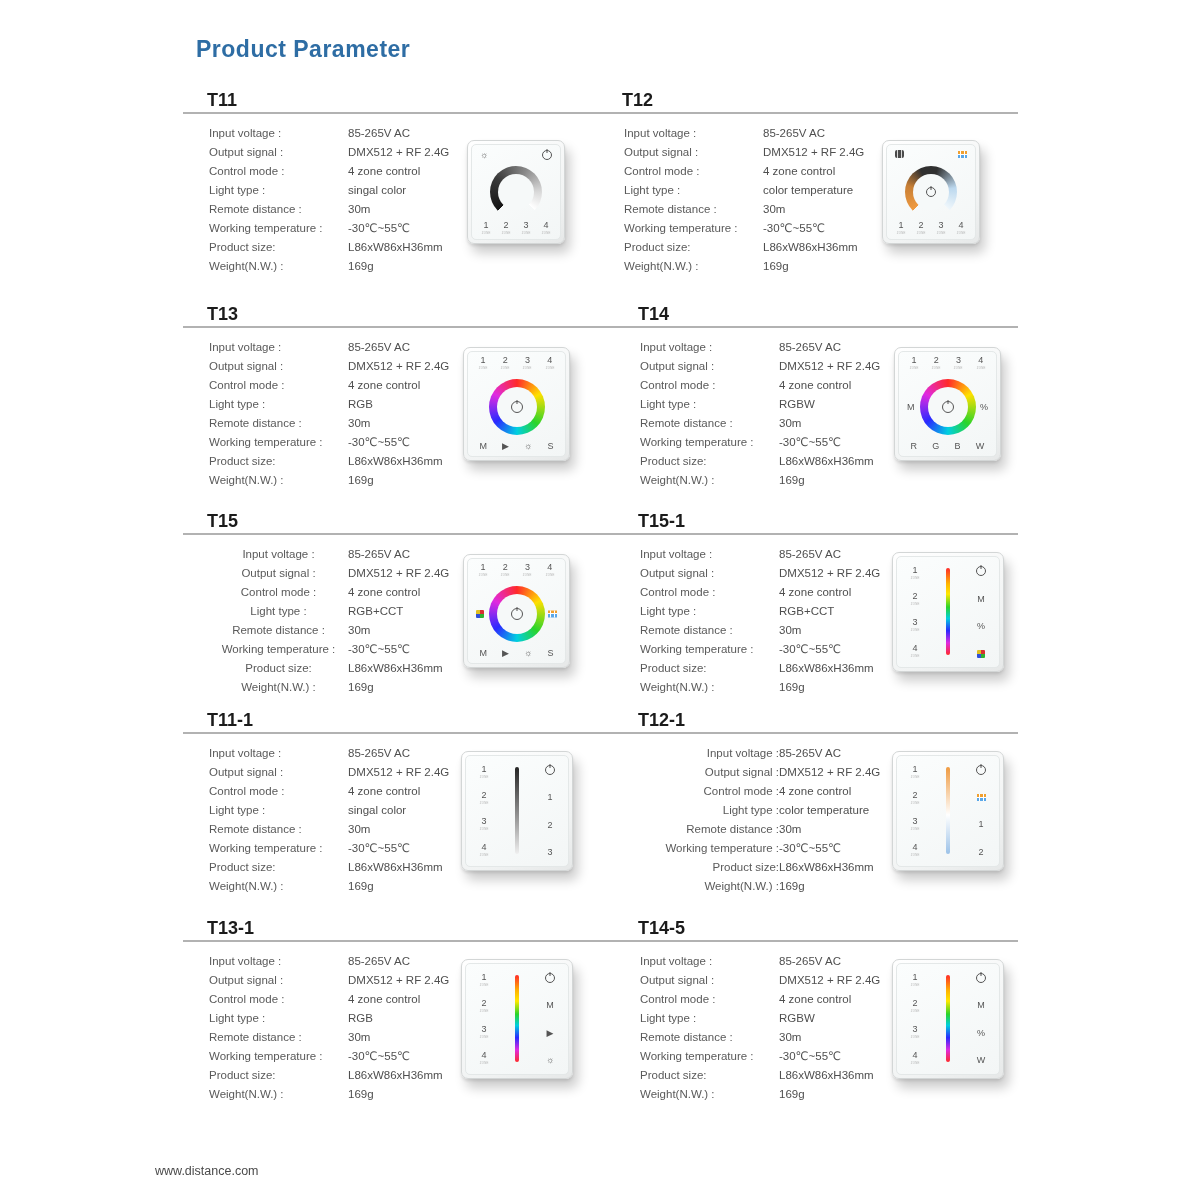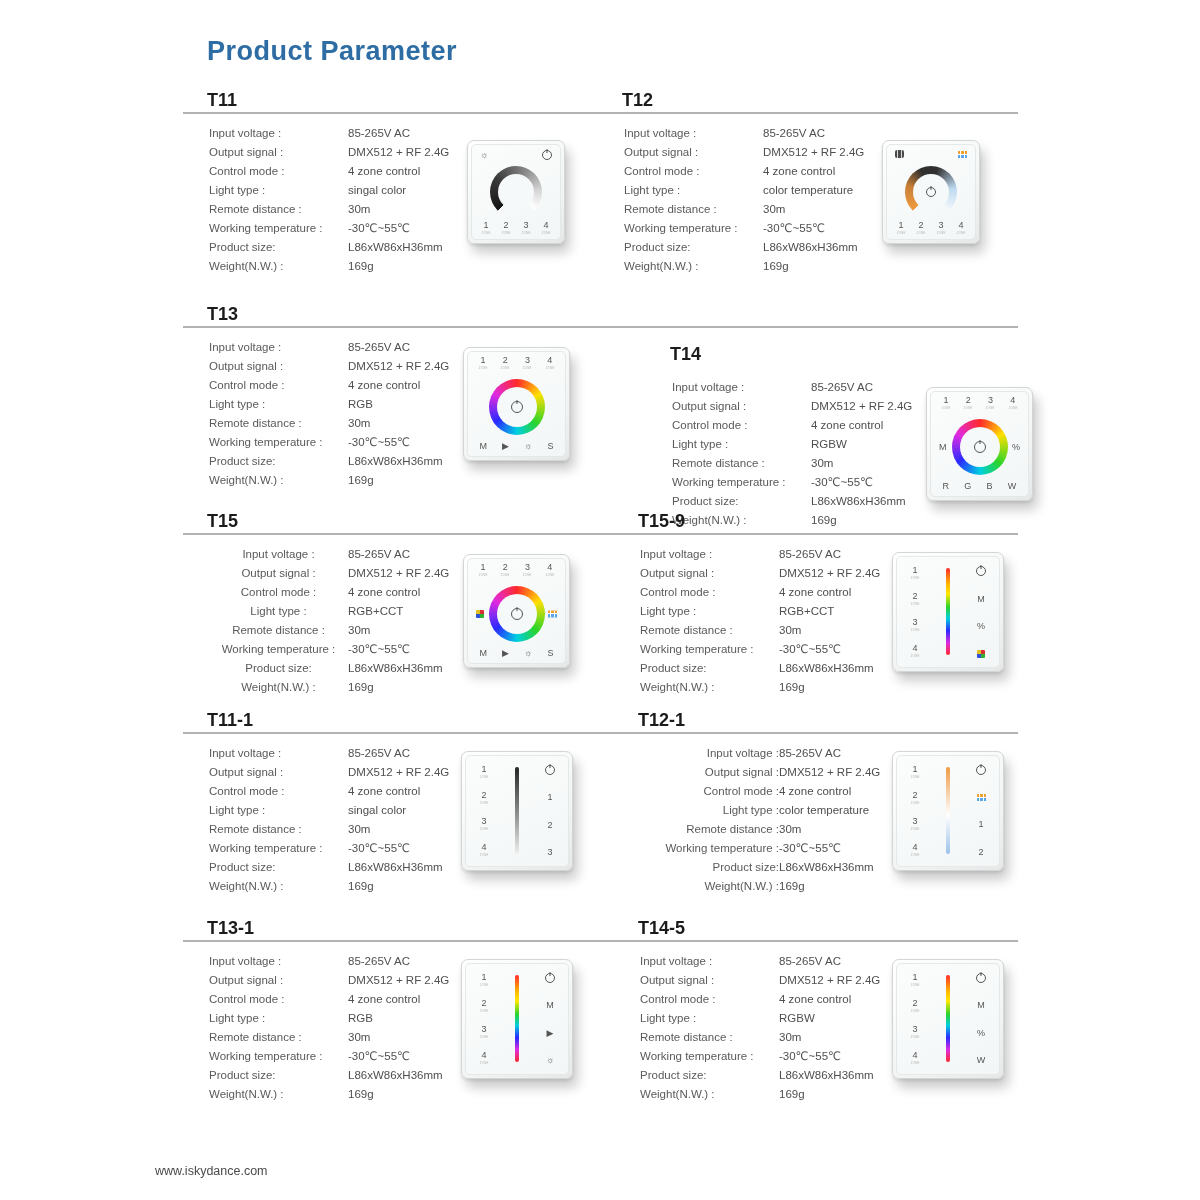--- a/index.html
+++ b/index.html
@@ -1,19 +1,19 @@
 <!DOCTYPE html>
 <html><head>
 <meta charset="utf-8">
 <style>
   html,body{margin:0;padding:0;background:#fff;}
   #canvas{position:relative;width:1200px;height:1200px;background:#ffffff;overflow:hidden;
           font-family:"Liberation Sans","DejaVu Sans",sans-serif;}
 
-  .title{position:absolute;left:207px;top:36px;font-size:27px;font-weight:bold;
+  .title{position:absolute;left:196px;top:36px;font-size:23px;font-weight:bold;
          color:#2e6da4;letter-spacing:.5px;}
 
   .footer{position:absolute;left:155px;top:1164px;font-size:12.5px;color:#4a4a4a;}
 
   .section{position:absolute;width:431px;height:204px;}
   .rule{position:absolute;left:0;top:24px;width:835px;height:2px;background:#b2b2b2;}
   .sec-name{position:absolute;left:24px;top:2px;font-size:18px;font-weight:bold;color:#1b1b1b;}
   .specs{position:absolute;left:26px;top:35px;}
   .spec-row{display:flex;height:19px;align-items:center;}
   .spec-label{width:139px;font-size:11.5px;color:#5a5a5a;}
@@ -295,21 +295,21 @@
               <span class="pcell">
                 <span class="gicon">☼</span>
               </span>
               <span class="pcell">
                 <span class="pnum">S</span>
               </span>
             </div>
           </div>
         </div>
       </div>
-      <div class="section" style="left: 646px; top: 302px; margin-top: 40px;">
+      <div class="section" style="left: 614px; top: 302px;">
         <div class="sec-name">T14</div>
         <div class="specs">
           <div class="spec-row">
             <span class="spec-label">Input voltage :</span>
             <span class="spec-value">85-265V AC</span>
           </div>
           <div class="spec-row">
             <span class="spec-label">Output signal :</span>
             <span class="spec-value">DMX512 + RF 2.4G</span>
           </div>
@@ -473,21 +473,21 @@
                 <span class="gicon">☼</span>
               </span>
               <span class="pcell">
                 <span class="pnum">S</span>
               </span>
             </div>
           </div>
         </div>
       </div>
       <div class="section" style="left: 614px; top: 509px;">
-        <div class="sec-name">T15-9</div>
+        <div class="sec-name">T15-1</div>
         <div class="specs">
           <div class="spec-row">
             <span class="spec-label">Input voltage :</span>
             <span class="spec-value">85-265V AC</span>
           </div>
           <div class="spec-row">
             <span class="spec-label">Output signal :</span>
             <span class="spec-value">DMX512 + RF 2.4G</span>
           </div>
           <div class="spec-row">
@@ -845,14 +845,14 @@
                 <span class="gicon">%</span>
               </span>
               <span class="pcell">
                 <span class="pnum">W</span>
               </span>
             </div>
           </div>
         </div>
       </div>
     </div>
-  <div class="footer">www.iskydance.com</div>
+  <div class="footer">www.distance.com</div>
 </div>
 
 </body></html>

